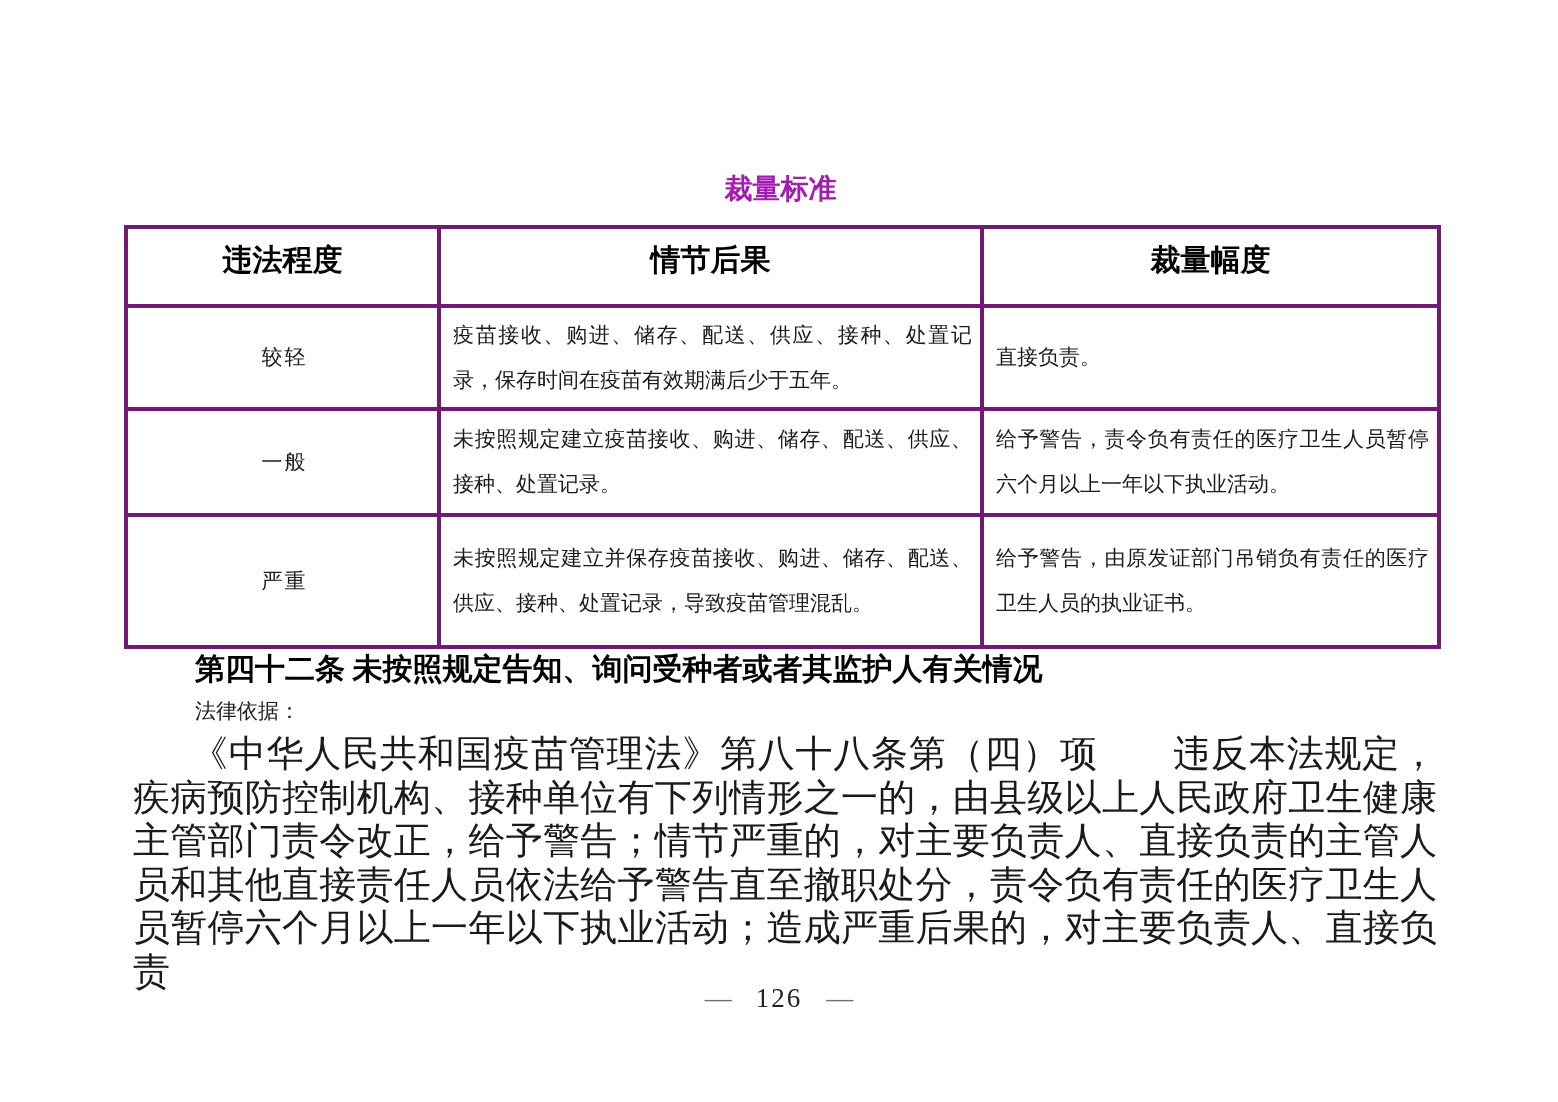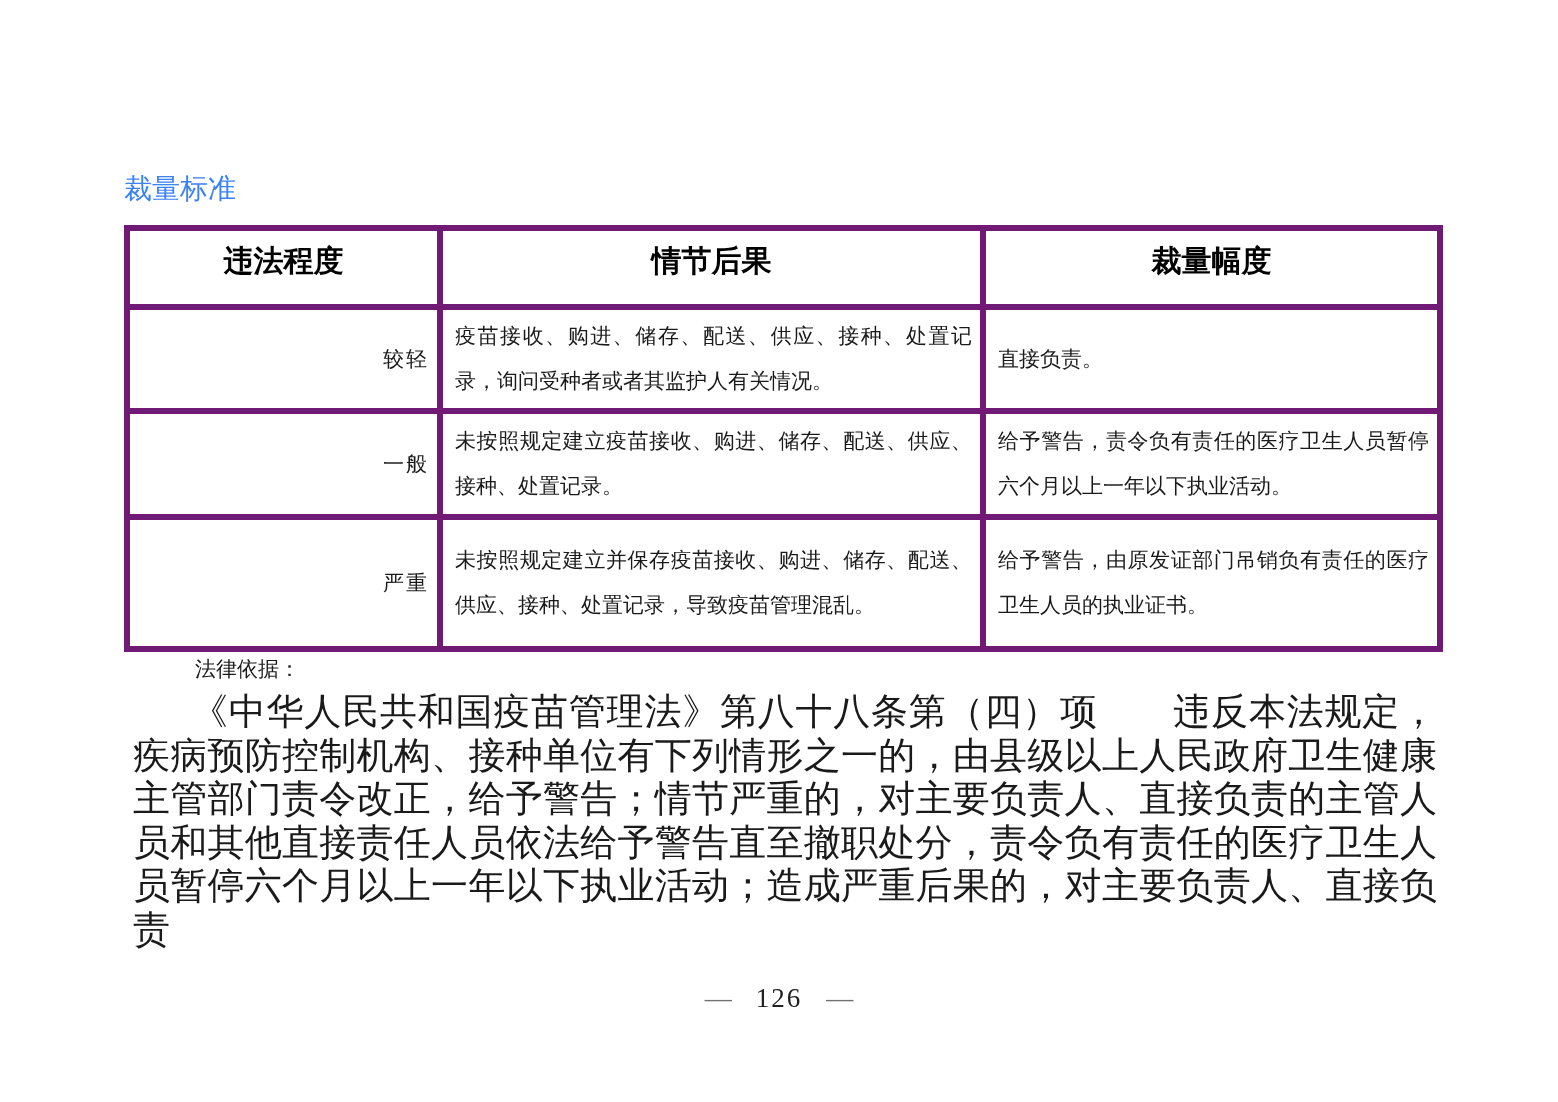--- a/index.html
+++ b/index.html
@@ -11,38 +11,39 @@
     color: #000;
   }
   .page {
     position: relative;
     width: 1558px; height: 1102px;
     background: #ffffff;
   }
   .doc-title {
     position: absolute;
     top: 170px; left: 124px; width: 1313px;
+    text-align: center;
     font-family: "Liberation Sans", sans-serif;
-    font-weight: normal;
+    font-weight: bold;
     font-size: 28px;
     line-height: 38px;
-    color: #3b82f6;
+    color: #a21caf;
   }
   table.standards {
     position: absolute;
     top: 225px; left: 124px;
     width: 1313px;
     border-collapse: collapse;
     table-layout: fixed;
   }
   table.standards col.c1 { width: 313px; }
   table.standards col.c2 { width: 543px; }
   table.standards col.c3 { width: 457px; }
   table.standards th, table.standards td {
-    border: 6px solid #701a75;
+    border: 4px solid #701a75;
     vertical-align: middle;
     box-sizing: border-box;
     margin-left: 16px;
   }
   table.standards th {
     height: 79px;
     font-family: "Liberation Sans", sans-serif;
     font-weight: bold;
     font-size: 30px;
     text-align: center;
@@ -51,21 +52,21 @@
   table.standards td {
     font-size: 21px;
     line-height: 45px;
     padding: 4px 8px 4px 12px;
     text-align: justify;
     text-justify: inter-character;
     line-break: strict;
     color: #1a1a1a;
   }
   table.standards td.degree {
-    text-align: right;
+    text-align: center;
     letter-spacing: 2px;
   }
   tr.r1 td { height: 103px; }
   tr.r2 td { height: 106px; }
   tr.r3 td { height: 132px; }
   .article {
     position: absolute;
     top: 648px; left: 133px; width: 1304px;
   }
   .article-heading {
@@ -120,37 +121,38 @@
     <thead>
       <tr>
         <th>违法程度</th>
         <th>情节后果</th>
         <th>裁量幅度</th>
       </tr>
     </thead>
     <tbody>
       <tr class="r1">
         <td class="degree">较轻</td>
-        <td>疫苗接收、购进、储存、配送、供应、接种、处置记录，询问受种者或者其监护人有关情况。</td>
+        <td>疫苗接收、购进、储存、配送、供应、接种、处置记录，保存时间在疫苗有效期满后少于五年。</td>
         <td>直接负责。</td>
       </tr>
       <tr class="r2">
         <td class="degree">一般</td>
         <td>未按照规定建立疫苗接收、购进、储存、配送、供应、接种、处置记录。</td>
         <td>给予警告，责令负有责任的医疗卫生人员暂停六个月以上一年以下执业活动。</td>
       </tr>
       <tr class="r3">
         <td class="degree">严重</td>
         <td>未按照规定建立并保存疫苗接收、购进、储存、配送、供应、接种、处置记录，导致疫苗管理混乱。</td>
         <td>给予警告，由原发证部门吊销负有责任的医疗卫生人员的执业证书。</td>
       </tr>
     </tbody>
   </table>
 
   <div class="article">
+    <div class="article-heading">第四十二条 未按照规定告知、询问受种者或者其监护人有关情况</div>
     <div class="legal-basis">法律依据：</div>
     <p class="article-body">《中华人民共和国疫苗管理法》第八十八条第（四）项　　违反本法规定，疾病预防控制机构、接种单位有下列情形之一的，由县级以上人民政府卫生健康主管部门责令改正，给予警告；情节严重的，对主要负责人、直接负责的主管人员和其他直接责任人员依法给予警告直至撤职处分，责令负有责任的医疗卫生人员暂停六个月以上一年以下执业活动；造成严重后果的，对主要负责人、直接负责</p>
   </div>
 
   <div class="footer">
     <span class="dash">—</span>
     <span class="num">126</span>
     <span class="dash">—</span>
   </div>
 

